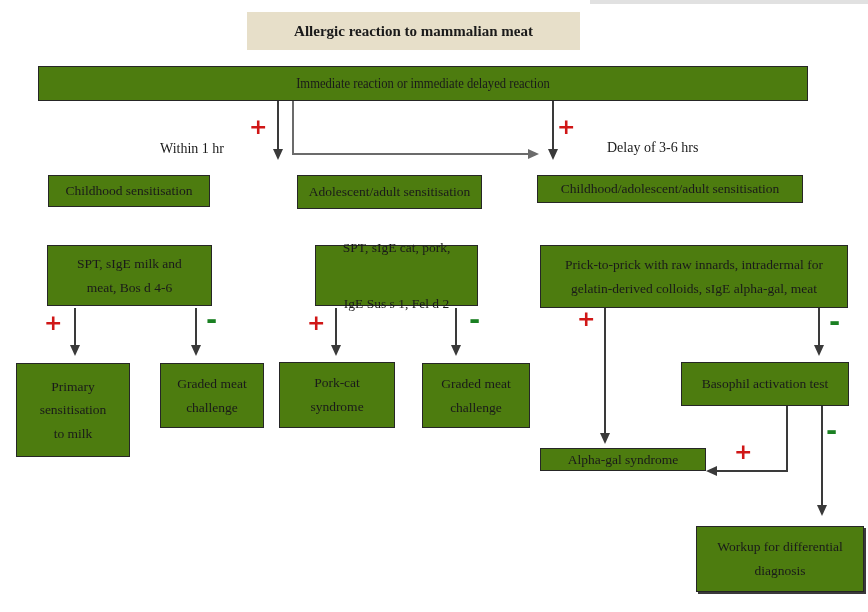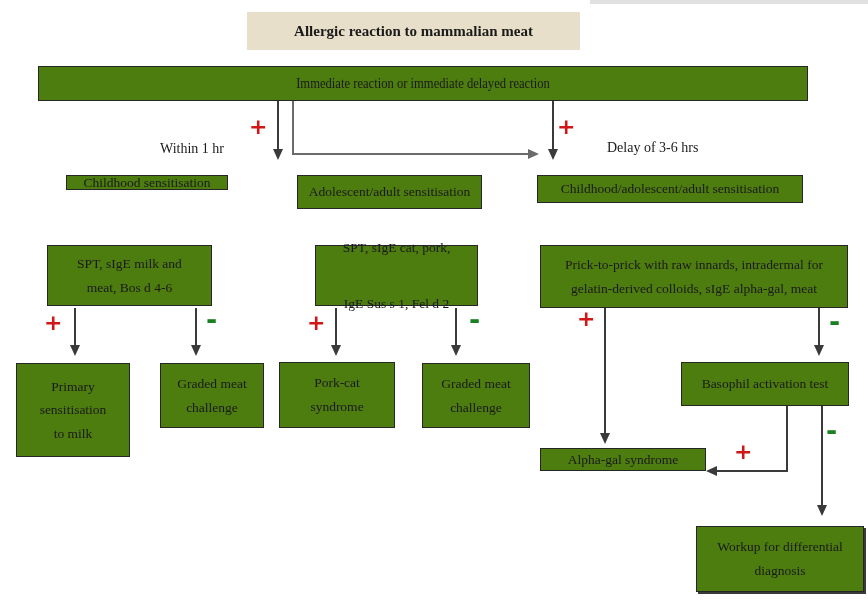--- a/index.html
+++ b/index.html
@@ -55,21 +55,21 @@
   <div>
     <div class="vl" style="left:552px;top:101px;height:49px;"></div>
     <div class="ah-down" style="left:548px;top:149px;"></div>
   </div>
 
   <span class="lbl" style="left:160px;top:141px;">Within 1 hr</span>
   <span class="lbl" style="left:607px;top:140px;">Delay of 3-6 hrs</span>
   <span class="sign plus" style="left:249px;top:116px;">+</span>
   <span class="sign plus" style="left:557px;top:116px;">+</span>
 
-  <div class="box" style="left:66px;top:175px;width:162px;height:15px;">Childhood sensitisation</div>
+  <div class="box" style="left:48px;top:175px;width:162px;height:32px;">Childhood sensitisation</div>
   <div class="box" style="left:297px;top:175px;width:185px;height:34px;">Adolescent/adult sensitisation</div>
   <div class="box" style="left:537px;top:175px;width:266px;height:28px;">Childhood/adolescent/adult sensitisation</div>
 
   <div class="box" style="left:47px;top:245px;width:165px;height:61px;">
     <div>SPT, sIgE milk and</div>
     <div>meat, Bos d 4-6</div>
   </div>
   <div class="box" style="left:315px;top:245px;width:163px;height:61px;gap:32px;">
     <div>SPT, sIgE cat, pork,</div>
     <div>IgE Sus s 1, Fel d 2</div>

